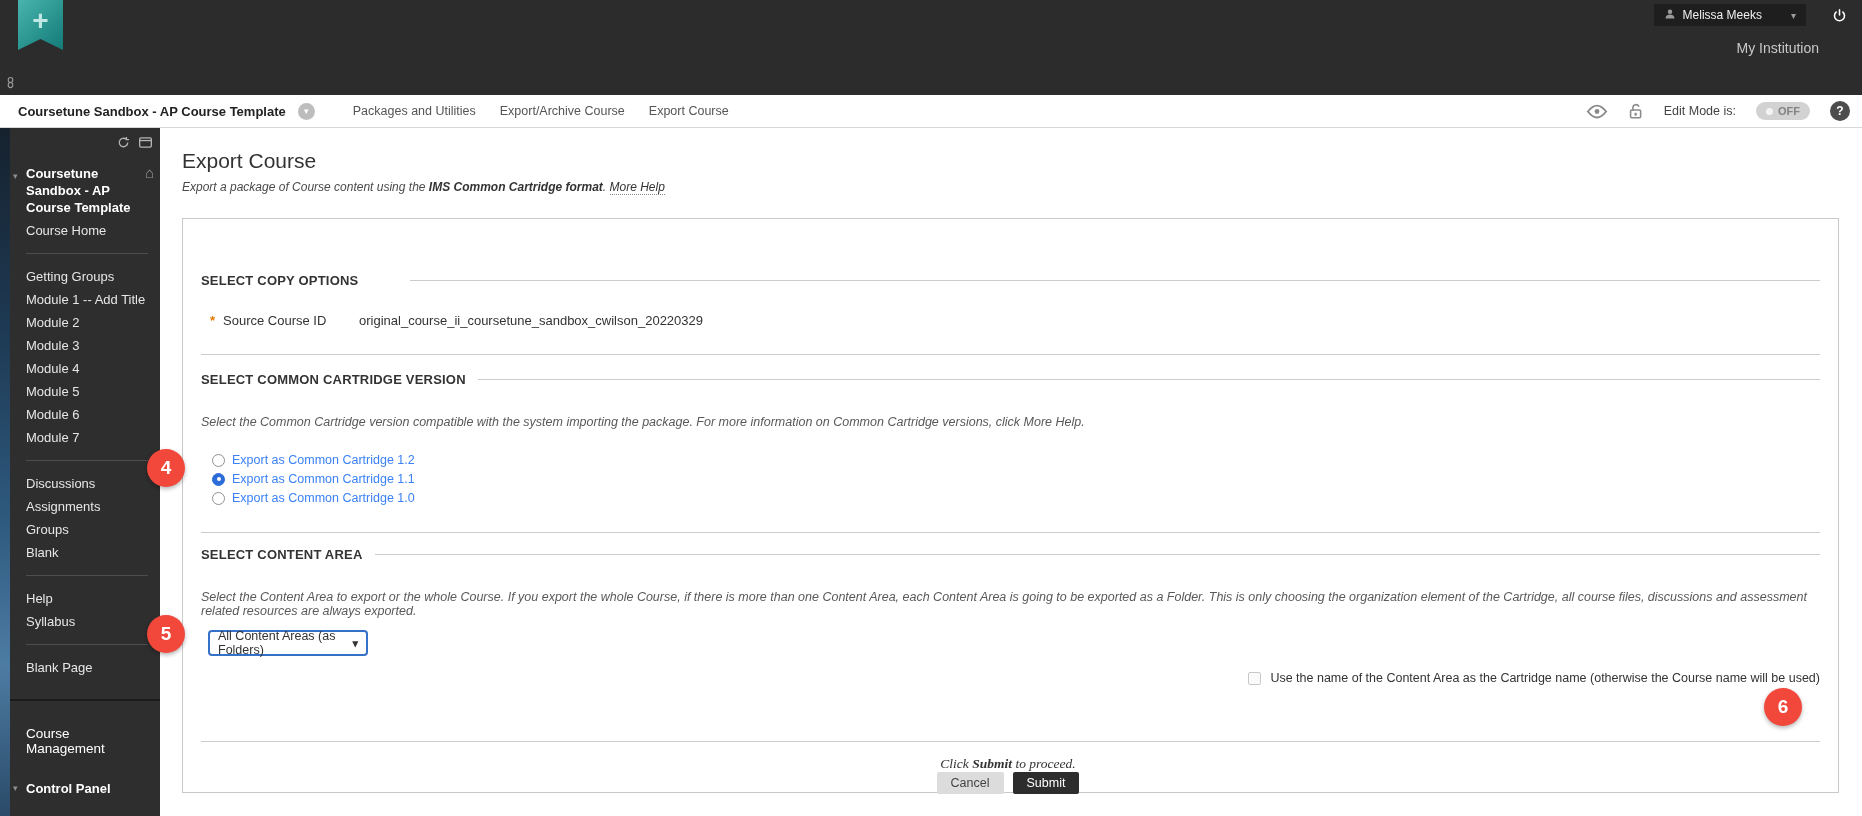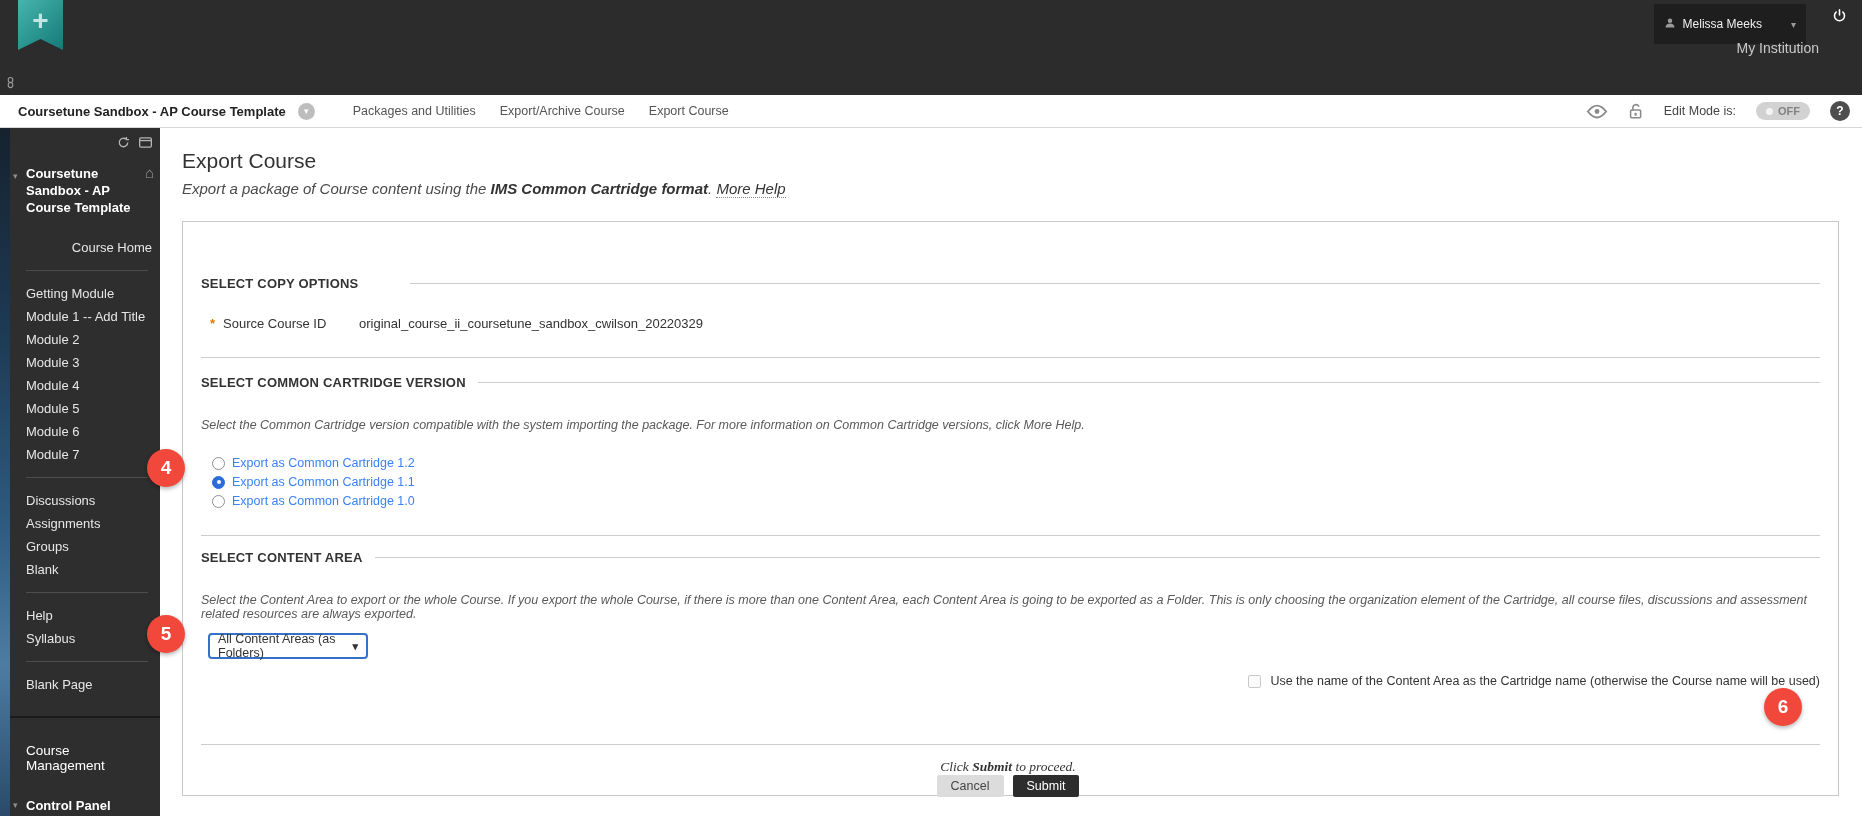--- a/index.html
+++ b/index.html
@@ -8,21 +8,21 @@
   body { position:relative; }
 
   
   .top-header { position:absolute; top:0; left:0; right:0; height:95px; background:#2c2c2c; }
   .ribbon { position:absolute; left:18px; top:0; width:45px; height:50px;
     background:linear-gradient(135deg,#49b3ae 0%,#2a948f 55%,#137a78 100%);
     clip-path:polygon(0 0,100% 0,100% 100%,50% 78%,0 100%);
     display:flex; align-items:center; justify-content:center; }
   .ribbon .plus { color:#bfe7e4; font-size:28px; font-weight:bold; line-height:1; margin-top:-8px; }
   .chain-icon { position:absolute; left:6px; top:75px; }
-  .user-chip { position:absolute; top:4px; right:56px; height:40px; background:#1e1e1e;
+  .user-chip { position:absolute; top:4px; right:56px; height:22px; background:#1e1e1e;
     display:flex; align-items:center; gap:7px; padding:0 10px; color:#f0f0f0; font-size:12px; cursor:pointer; }
   .user-chip .caret { color:#9a9a9a; font-size:10px; margin-left:22px; }
   .power-btn { position:absolute; top:4px; right:10px; width:26px; height:22px;
     display:flex; align-items:center; justify-content:center; cursor:pointer; }
   .nav-tabs { position:absolute; top:40px; right:36px; display:flex; gap:33px;
     font-size:14px; color:#c9c9c9;flex-direction:column; }
   .nav-tab { padding-bottom:12px; border-bottom:3px solid transparent; cursor:pointer; }
   .nav-tab.active { color:#fff; font-weight:bold; border-bottom-color:#d8d8d8; }
 
   
@@ -47,31 +47,31 @@
   .bg-sliver { position:absolute; left:0; top:128px; width:10px; bottom:0;
     background:linear-gradient(180deg,#16222e 0%,#1e3a54 30%,#2f5b80 58%,#4d7ca3 78%,#2a4a68 100%); }
   .sidebar { position:absolute; left:10px; top:128px; width:150px; bottom:0; background:#2e2e2e;
     color:#e6e6e6; font-size:13px; padding:0 8px 0 16px; overflow:hidden; }
   .side-icons { display:flex; justify-content:flex-end; gap:9px; margin:8px 0 0 0; }
   .side-course-title { margin-top:16px; position:relative; font-weight:bold; color:#fff;
     font-size:13px; line-height:17px; width:122px; }
   .side-course-title .tri { position:absolute; left:-13px; top:3px; color:#8f8f8f; font-size:9px; font-weight:normal; }
   .side-course-title .home { position:absolute; right:-6px; top:-1px; color:#9a9a9a; font-size:15px; font-weight:normal; }
   .side-item { margin-bottom:9px; line-height:14px; cursor:pointer; }
-  .side-item.first { margin-top:25px;text-align:right; }
+  .side-item.first { margin-top:8px; }
   .side-div { border-top:1px solid #4d4d4d; width:122px; margin:15px 0 16px 0; }
   .panel-break { border-top:2px solid #1b1b1b; margin:24px -8px 0 -16px; }
   .mgmt-heading { margin-top:25px; font-weight:normal; color:#fff; font-size:13.5px; }
   .cp-title { margin-top:25px; font-weight:bold; color:#fff; position:relative; }
   .cp-title .tri, .cp-item .tri { position:absolute; left:-13px; top:2px; color:#8f8f8f; font-size:9px; font-weight:normal; }
 
   
   .main { position:absolute; left:160px; top:128px; right:0; bottom:0; background:#fff; padding-left:22px; }
   .page-title { margin-top:21px; font-size:21px; font-weight:500; color:#333; }
-  .page-sub { margin-top:7px; font-style:italic; font-size:15px; color:#4a4a4a; }
+  .page-sub { margin-top:7px; font-style:italic; font-size:12px; color:#4a4a4a; }
   .page-sub b { color:#333; }
   .more-help { color:#333; border-bottom:1px dotted #888; cursor:pointer; }
   .form-box { margin-top:24px; width:1657px; height:575px; border:1px solid #c9c9c9; padding:0 18px; }
   .sec-head { display:flex; align-items:center; font-size:13px; font-weight:bold; color:#333; letter-spacing:.2px; }
   .sec-head .rule { flex:1; border-top:1px solid #ccc; margin-left:12px; }
   .sec-head.h1 { margin-top:54px;gap:40px; }
   .sec-head.h2 { margin-top:17px; }
   .sec-head.h3 { margin-top:14px; }
   .src-row { margin-top:25px; display:flex; align-items:center; font-size:13px; color:#333; }
   .src-row .req { color:#e07800; width:22px; padding-left:9px; font-weight:bold; }
@@ -198,21 +198,21 @@
     </span>
   </div>
   <div class="side-course-title">
     <span class="tri">▾</span>
     <span>Coursetune Sandbox - AP Course Template</span>
     <span class="home">⌂</span>
   </div>
 
   <div class="side-item first">Course Home</div>
   <div class="side-div"></div>
-  <div class="side-item">Getting Module</div>
+  <div class="side-item">Getting Groups</div>
   <div class="side-item">Module 1 -- Add Title</div>
   <div class="side-item">Module 2</div>
   <div class="side-item">Module 3</div>
   <div class="side-item">Module 4</div>
   <div class="side-item">Module 5</div>
   <div class="side-item">Module 6</div>
   <div class="side-item">Module 7</div>
   <div class="side-div"></div>
   <div class="side-item">Discussions</div>
   <div class="side-item">Assignments</div>

